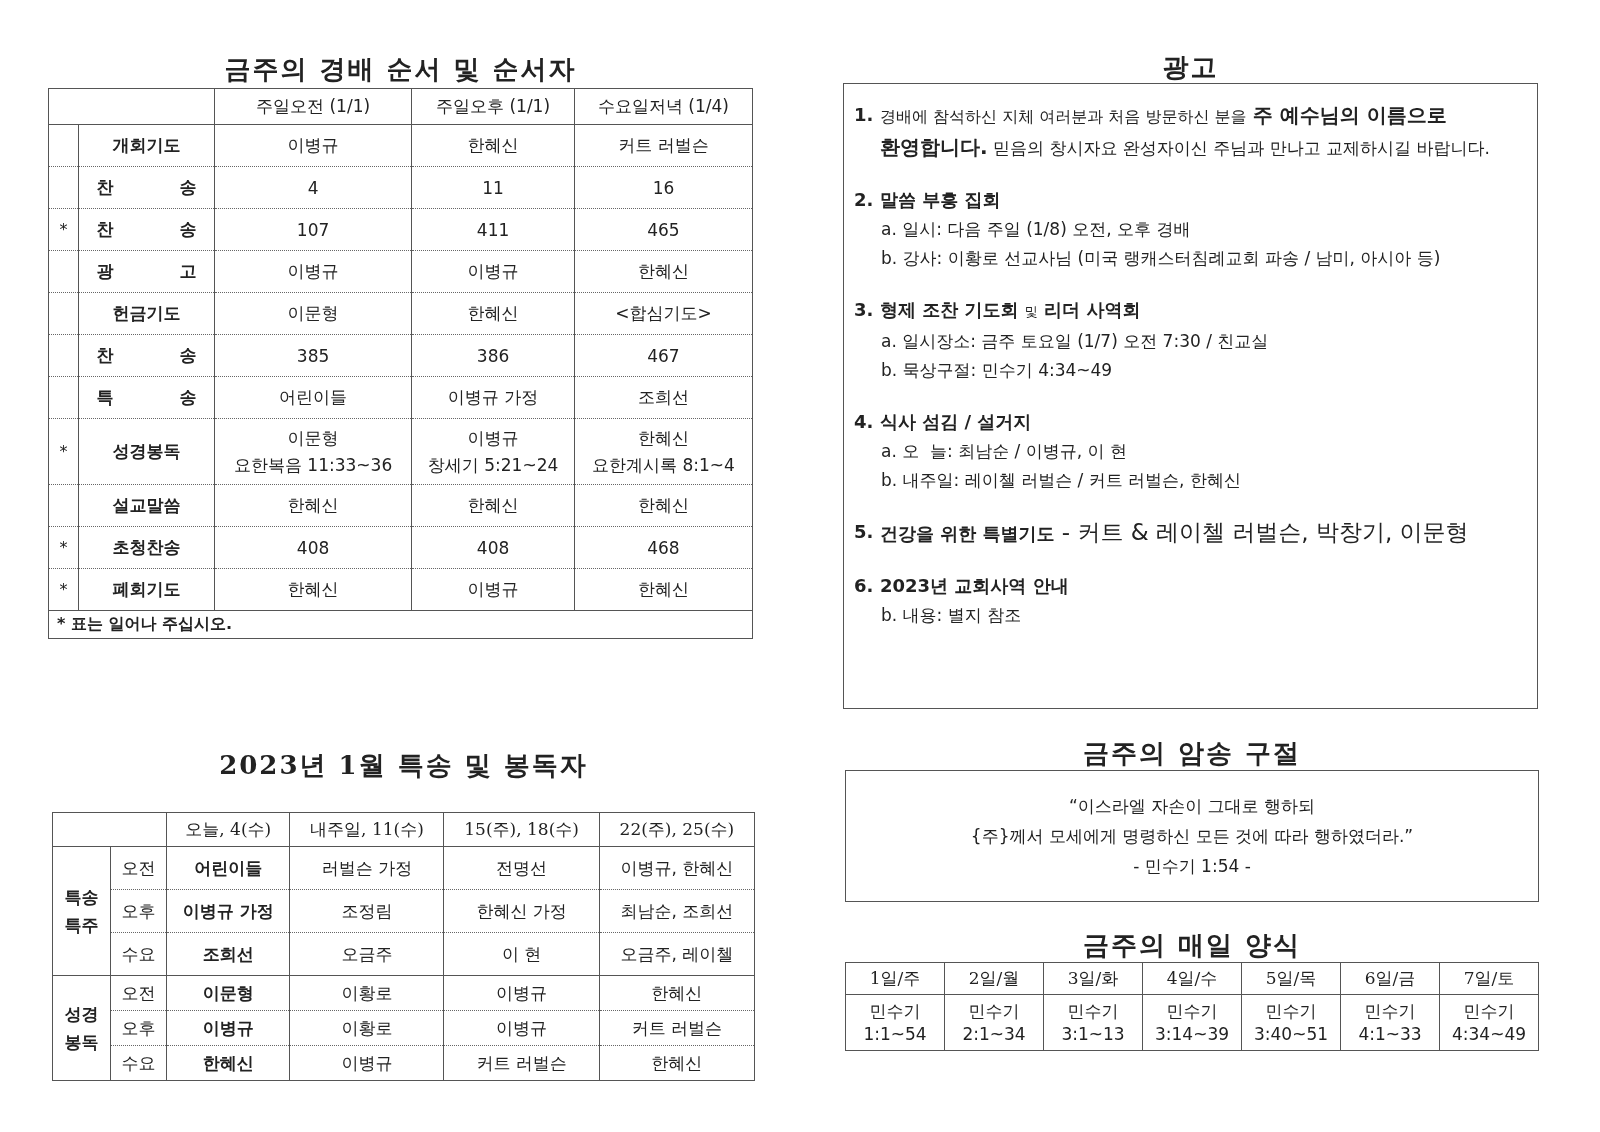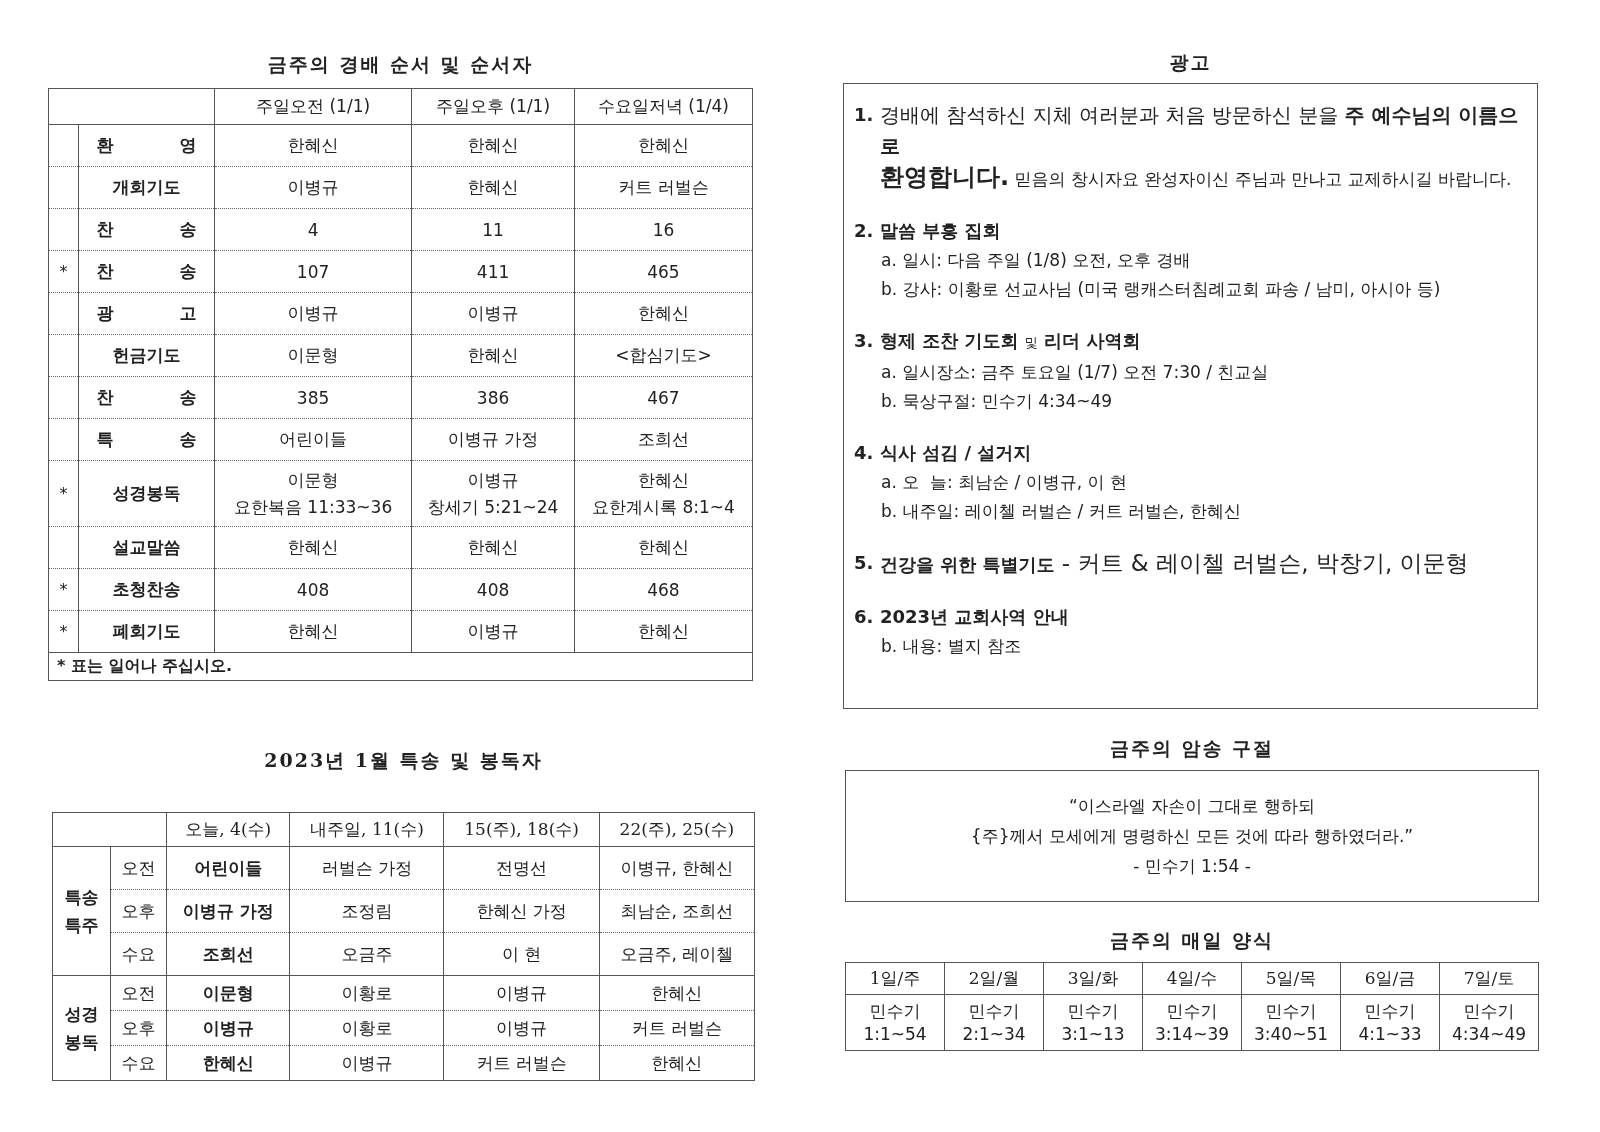--- a/index.html
+++ b/index.html
@@ -1,21 +1,21 @@
 <!DOCTYPE html>
 <html><head>
 <meta charset="utf-8">
 <style>
   * { box-sizing: border-box; margin: 0; padding: 0; }
   html, body { width: 1600px; height: 1132px; background: #ffffff; overflow: hidden; }
   body { font-family: "DejaVu Sans", "Liberation Sans", sans-serif; color: #1a1a1a; position: relative; }
 
   .section-title {
     position: absolute; text-align: center; font-family: "DejaVu Serif", "Liberation Serif", serif;
-    font-size: 19px; font-weight: bold; color: #222; letter-spacing: 2px;
+    font-size: 26px; font-weight: bold; color: #222; letter-spacing: 2px;
   }
 
   
   table { border-collapse: collapse; }
   .worship {
     position: absolute; left: 48px; top: 88px; width: 705px;
     border: 1.5px solid #555; font-size: 17px;
   }
   .worship td, .worship th {
     border-left: 1.5px solid #555; border-right: 1.5px solid #555;
@@ -47,21 +47,21 @@
   .special td.bold { font-weight: bold; }
 
   
   .ann-box {
     position: absolute; left: 843px; top: 83px; width: 695px; height: 626px;
     border: 1.5px solid #555; padding: 16px 12px 0 10px; font-size: 17px; color: #222;
   }
   .ann-item { margin-bottom: 22px; }
   .ann-head { display: flex; line-height: 30px; font-weight: bold; font-size: 18px; }
   .ann-num { width: 26px; flex: none; }
-  .ann-head-text .normal { font-weight: normal; font-size: 20px; }
+  .ann-head-text .normal { font-weight: normal; font-size: 16px; }
   .ann-head-text .big { font-size: 20px; }
   .ann-sub { padding-left: 27px; line-height: 29px; font-size: 17px; }
   .ann-cont { padding-left: 26px; line-height: 30px; }
 
   
   .verse-box {
     position: absolute; left: 845px; top: 770px; width: 694px; height: 132px;
     border: 1.5px solid #555; text-align: center; font-size: 17px; color: #222; padding-top: 20px;
   }
   .verse-box div { line-height: 30px; }
@@ -85,27 +85,20 @@
     <tr>
       <th colspan="2"></th>
       <th>주일오전 (1/1)</th>
       <th>주일오후 (1/1)</th>
       <th>수요일저녁 (1/4)</th>
     </tr>
   </thead>
   <tbody>
     <tr>
       <td class="star"></td>
-      <td class="label"><span class="spaced">환 영</span></td>
-      <td>한혜신</td>
-      <td>한혜신</td>
-      <td>한혜신</td>
-    </tr>
-    <tr>
-      <td class="star"></td>
       <td class="label">개회기도</td>
       <td>이병규</td>
       <td>한혜신</td>
       <td>커트 러벌슨</td>
     </tr>
     <tr>
       <td class="star"></td>
       <td class="label"><span class="spaced">찬 송</span></td>
       <td>4</td>
       <td>11</td>
@@ -258,21 +251,21 @@
 </table>
 
 <div class="section-title" style="left:843px; top:50px; width:695px;">광고</div>
 
 <div class="ann-box">
   <div class="ann-item">
     <div class="ann-head">
       <span class="ann-num">1.</span>
       <span class="ann-head-text"><span class="normal">경배에 참석하신 지체 여러분과 처음 방문하신 분을</span> <span class="big">주 예수님의 이름으로</span></span>
     </div>
-    <div class="ann-cont"><span style="font-weight:bold;font-size:24px;text-align:center;">환영합니다.</span> <span>믿음의 창시자요 완성자이신 주님과 만나고 교제하시길 바랍니다.</span></div>
+    <div class="ann-cont"><span style="font-weight:bold;font-size:20px;text-align:center;">환영합니다.</span> <span>믿음의 창시자요 완성자이신 주님과 만나고 교제하시길 바랍니다.</span></div>
   </div>
 
   <div class="ann-item">
     <div class="ann-head">
         <span class="ann-num">2.</span>
         <span>말씀 부흥 집회</span>
       </div>
     <div class="ann-sub">a. 일시: 다음 주일 (1/8) 오전, 오후 경배</div>
     <div class="ann-sub">b. 강사: 이황로 선교사님 (미국 랭캐스터침례교회 파송 / 남미, 아시아 등)</div>
   </div>

